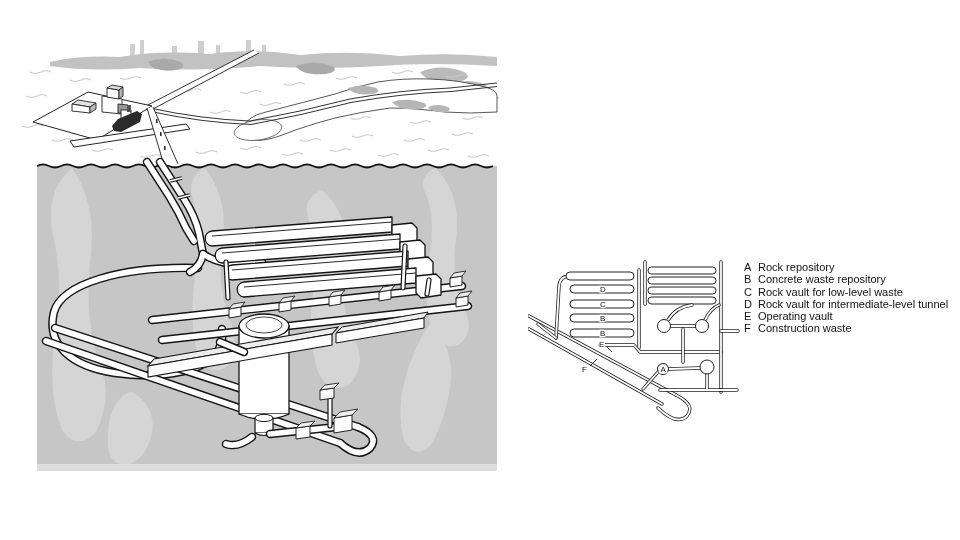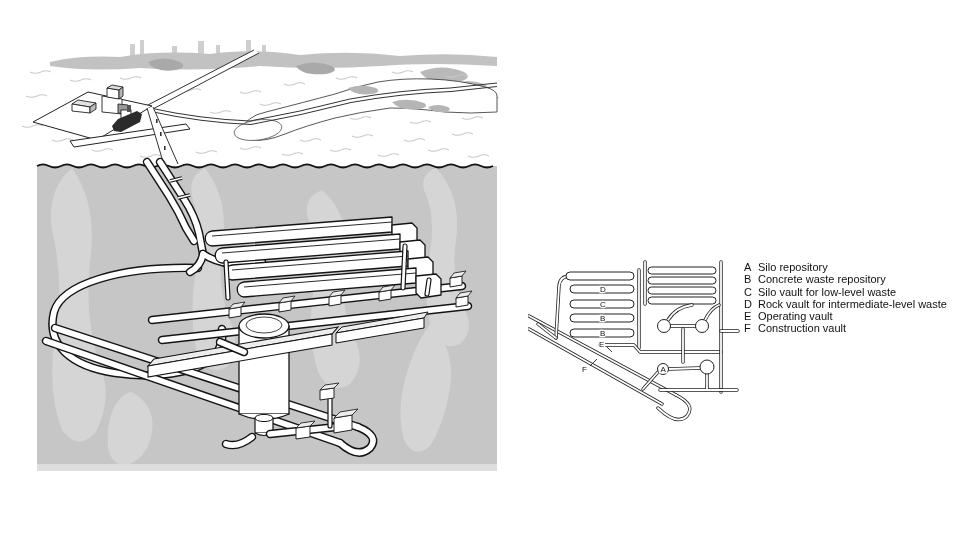--- a/index.html
+++ b/index.html
@@ -412,37 +412,37 @@
 
     <g>
       <text class="plan-label" x="582" y="372">F</text>
       <path d="M590,366 L597,359" stroke="#222" stroke-width="0.9" fill="none"></path>
     </g>
   </svg>
 
   <div class="legend">
     <div class="legend-row">
       <span class="legend-key">A</span>
-      <span class="legend-label">Silo repository</span>
+      <span class="legend-label">Rock repository</span>
     </div>
     <div class="legend-row">
       <span class="legend-key">B</span>
       <span class="legend-label">Concrete waste repository</span>
     </div>
     <div class="legend-row">
       <span class="legend-key">C</span>
-      <span class="legend-label">Silo vault for low-level waste</span>
+      <span class="legend-label">Rock vault for low-level waste</span>
     </div>
     <div class="legend-row">
       <span class="legend-key">D</span>
-      <span class="legend-label">Rock vault for intermediate-level waste</span>
+      <span class="legend-label">Rock vault for intermediate-level tunnel</span>
     </div>
     <div class="legend-row">
       <span class="legend-key">E</span>
       <span class="legend-label">Operating vault</span>
     </div>
     <div class="legend-row">
       <span class="legend-key">F</span>
-      <span class="legend-label">Construction vault</span>
+      <span class="legend-label">Construction waste</span>
     </div>
   </div>
 
 </div>
 
 </body></html>

